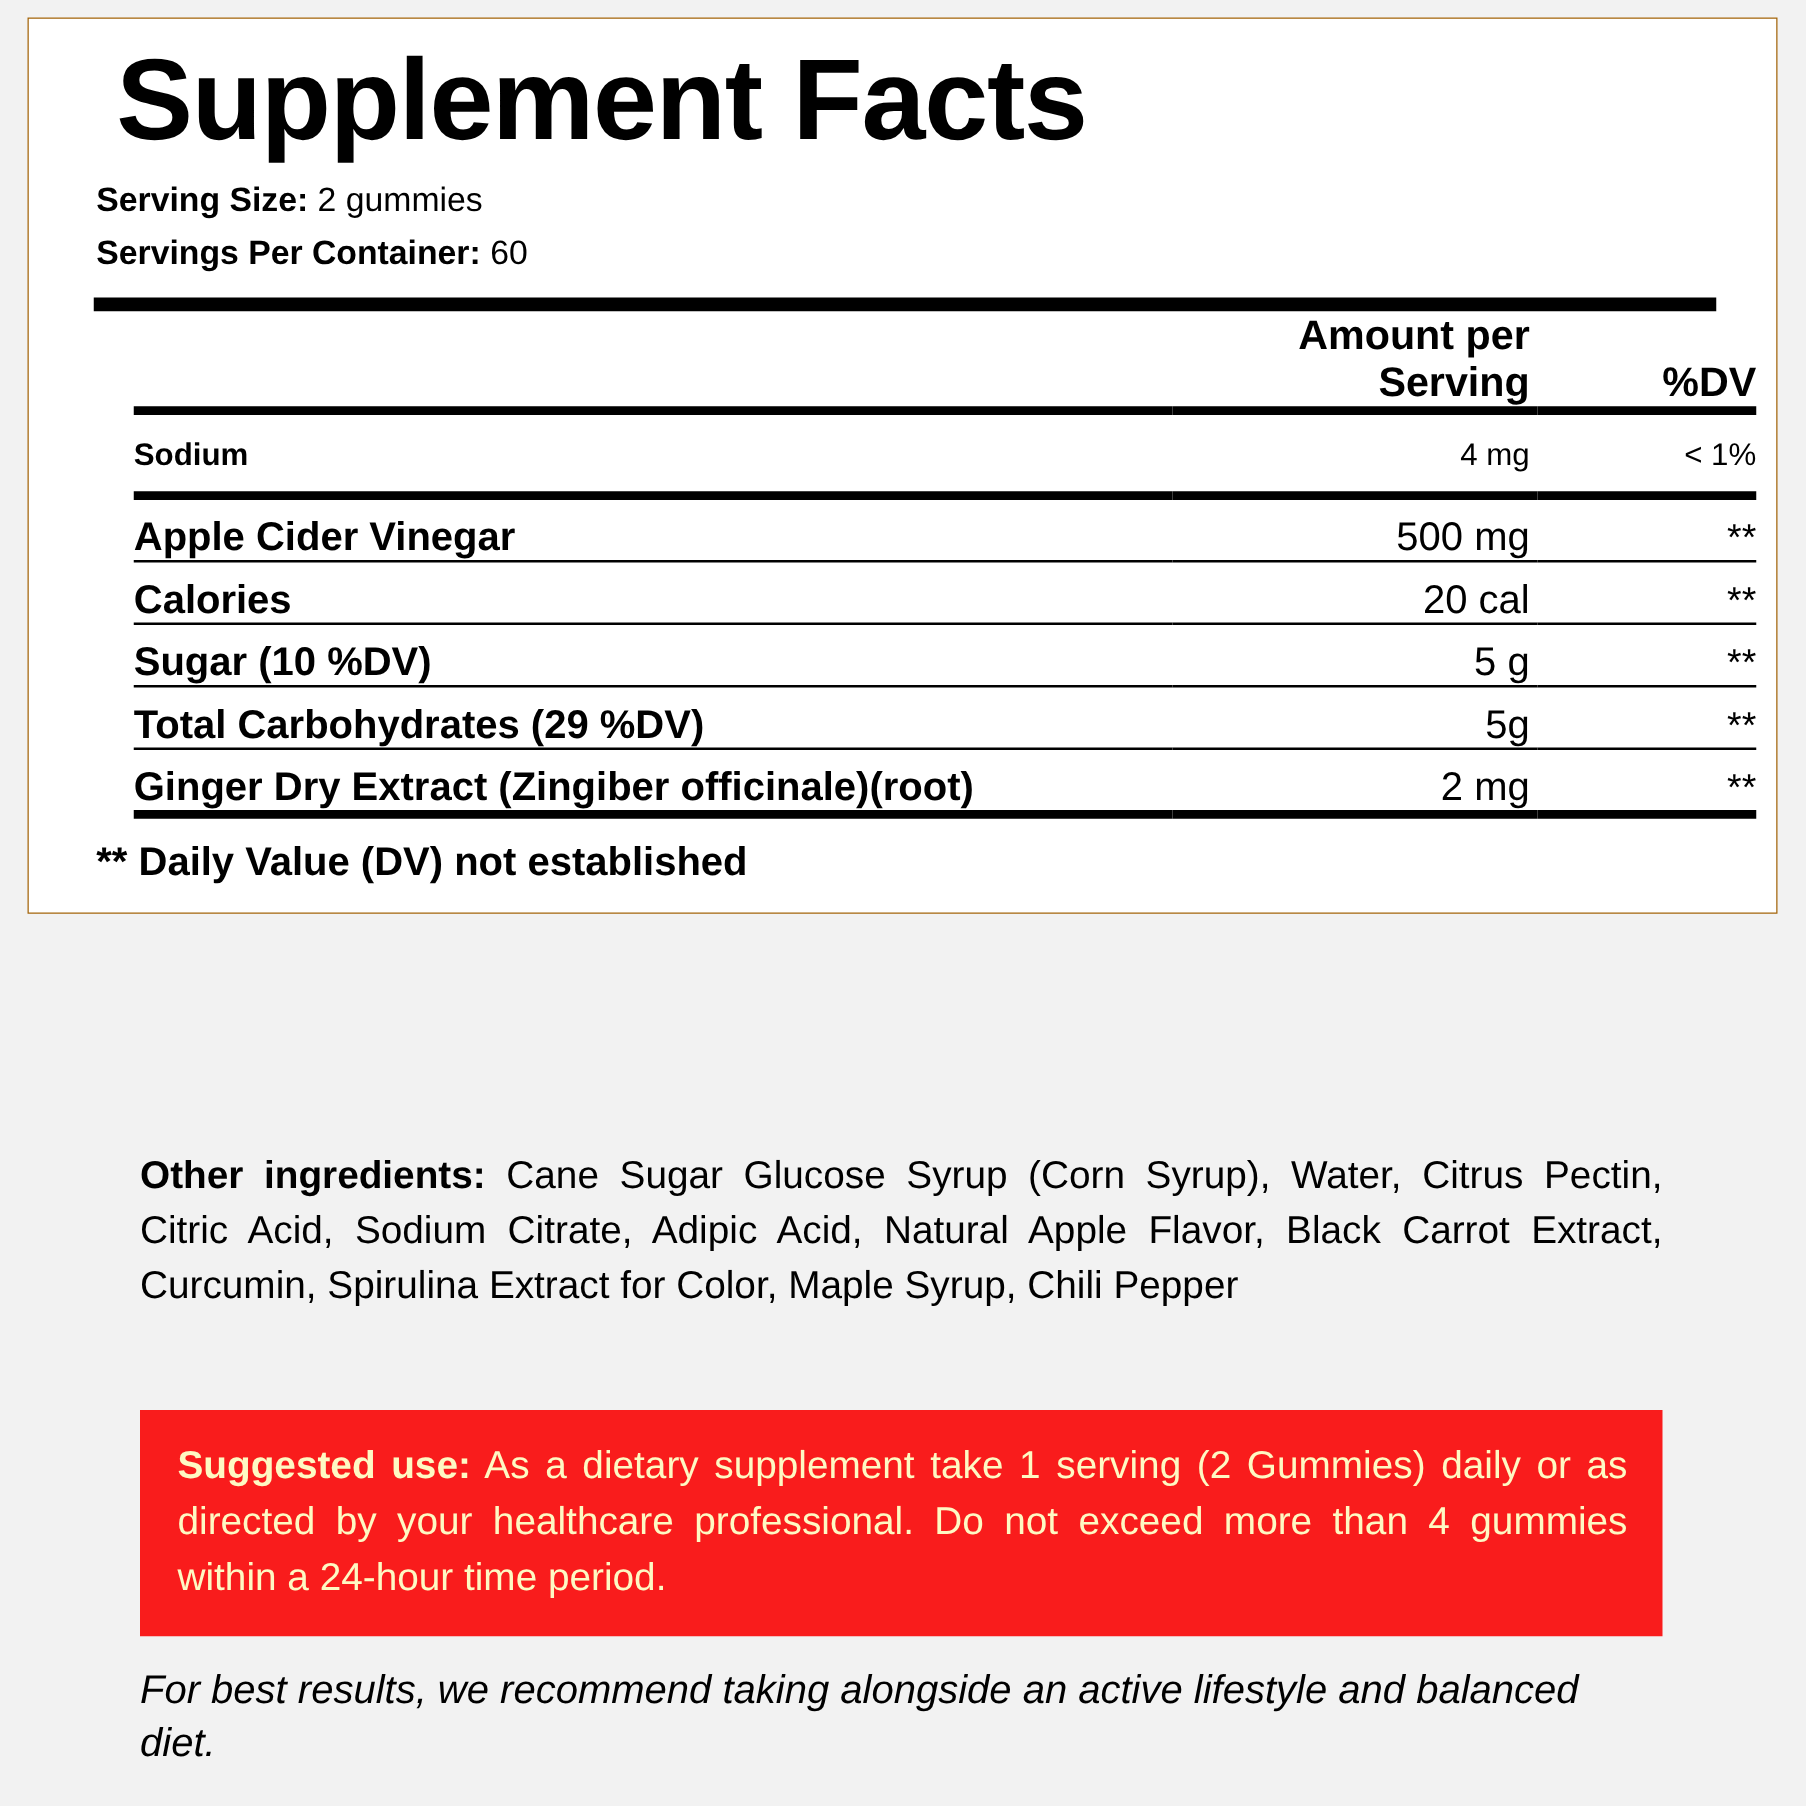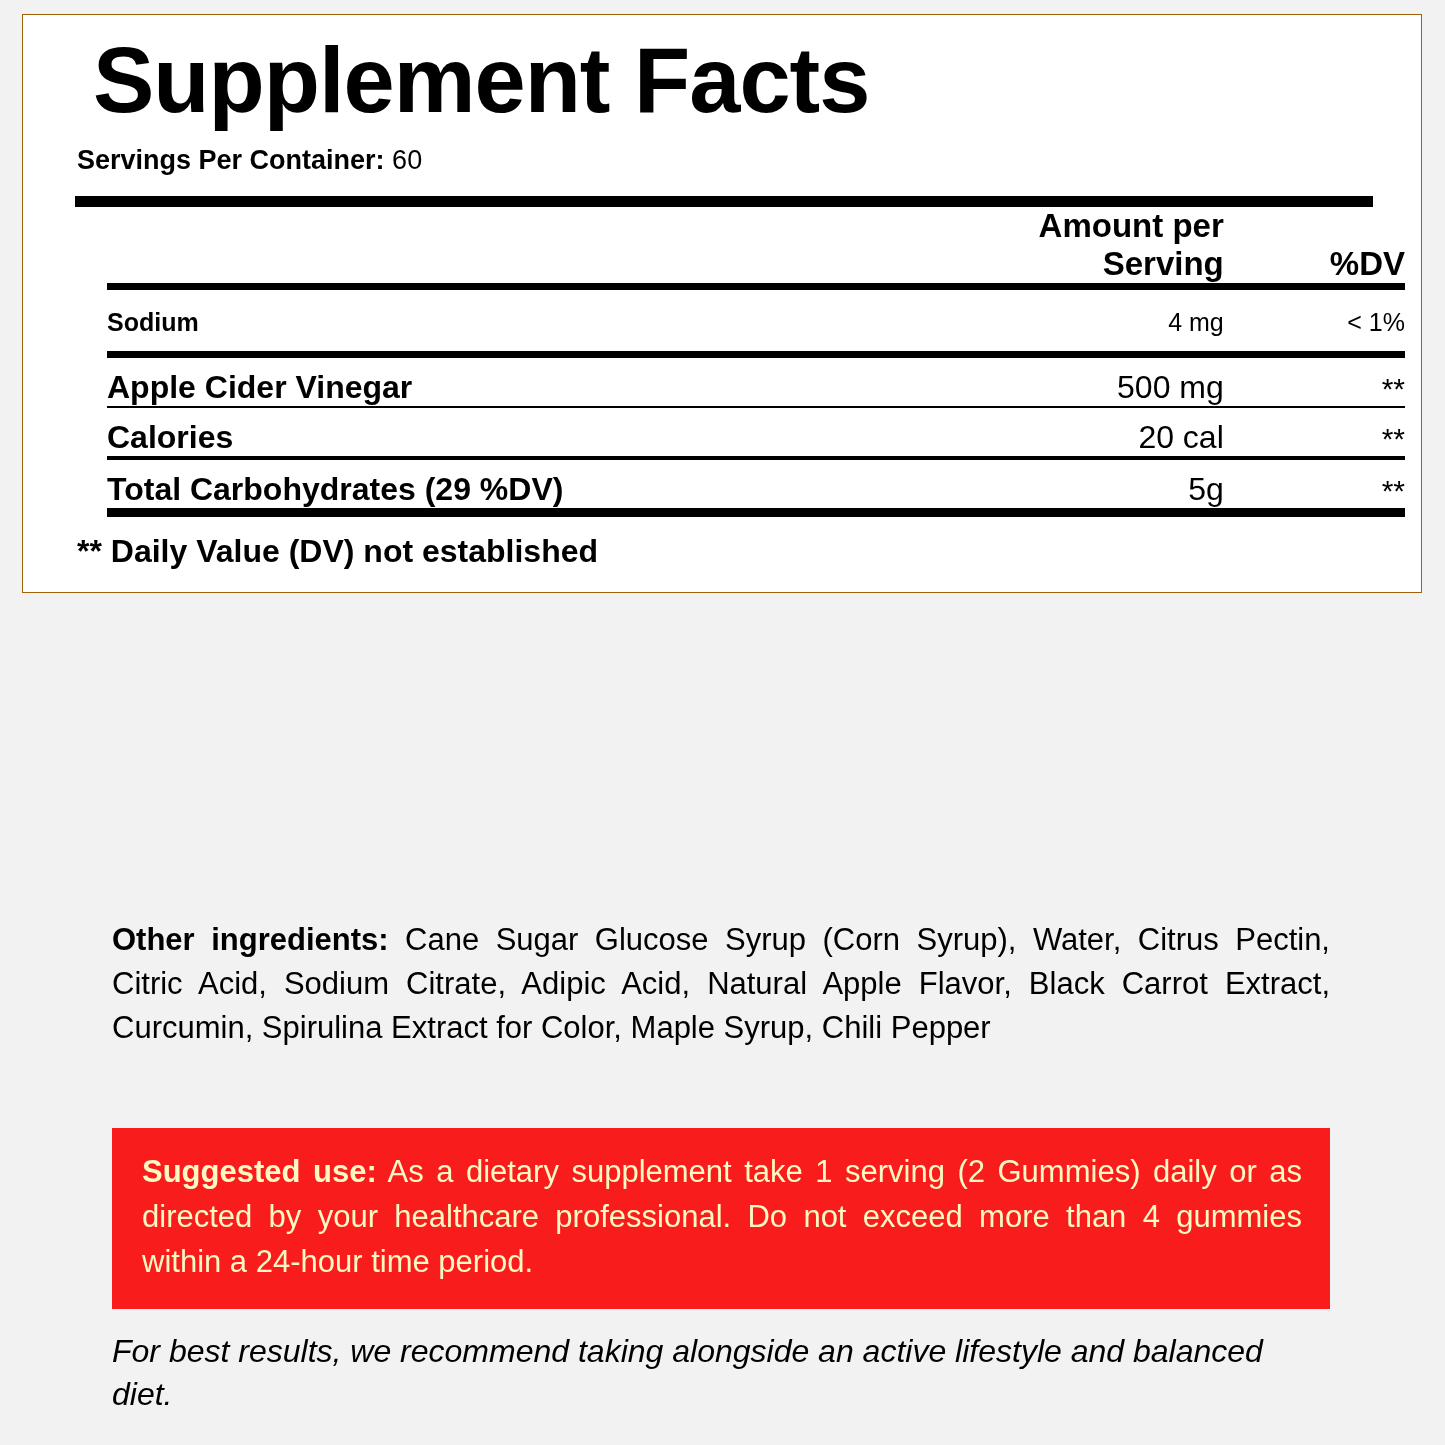--- a/index.html
+++ b/index.html
@@ -159,20 +159,24 @@
 </head>
 <body>
 
 <div class="page">
 
   <div class="facts-panel">
 
     <div class="facts-title">Supplement Facts</div>
 
     <div class="serving-line">
+      <b>Serving Size:</b>
+      <span>2 gummies</span>
+    </div>
+    <div class="serving-line">
       <b>Servings Per Container:</b>
       <span>60</span>
     </div>
 
     <div class="rule-thick"></div>
 
     <table class="facts">
       <colgroup>
         <col class="col-name">
         <col class="col-amt">
@@ -208,33 +212,43 @@
 
         <tr class="row">
           <td class="nm">Calories</td>
           <td class="amt">20 cal</td>
           <td class="dv stars">**</td>
         </tr>
         <tr class="sep-thin">
             <td colspan="3"></td>
           </tr>
 
+        <tr class="row">
+          <td class="nm">Sugar (10 %DV)</td>
+          <td class="amt">5 g</td>
+          <td class="dv stars">**</td>
+        </tr>
         <tr class="sep-thin">
             <td colspan="3"></td>
           </tr>
 
         <tr class="row">
           <td class="nm">Total Carbohydrates (29 %DV)</td>
           <td class="amt">5g</td>
           <td class="dv stars">**</td>
         </tr>
         <tr class="sep-thin">
             <td colspan="3"></td>
           </tr>
 
+        <tr class="row">
+          <td class="nm">Ginger Dry Extract (Zingiber officinale)(root)</td>
+          <td class="amt">2  mg</td>
+          <td class="dv stars">**</td>
+        </tr>
         <tr class="sep-med">
             <td colspan="3"></td>
           </tr>
       </tbody>
     </table>
 
     <div class="footnote">** Daily Value (DV) not established</div>
   </div>
 
   <div class="other-ing">

